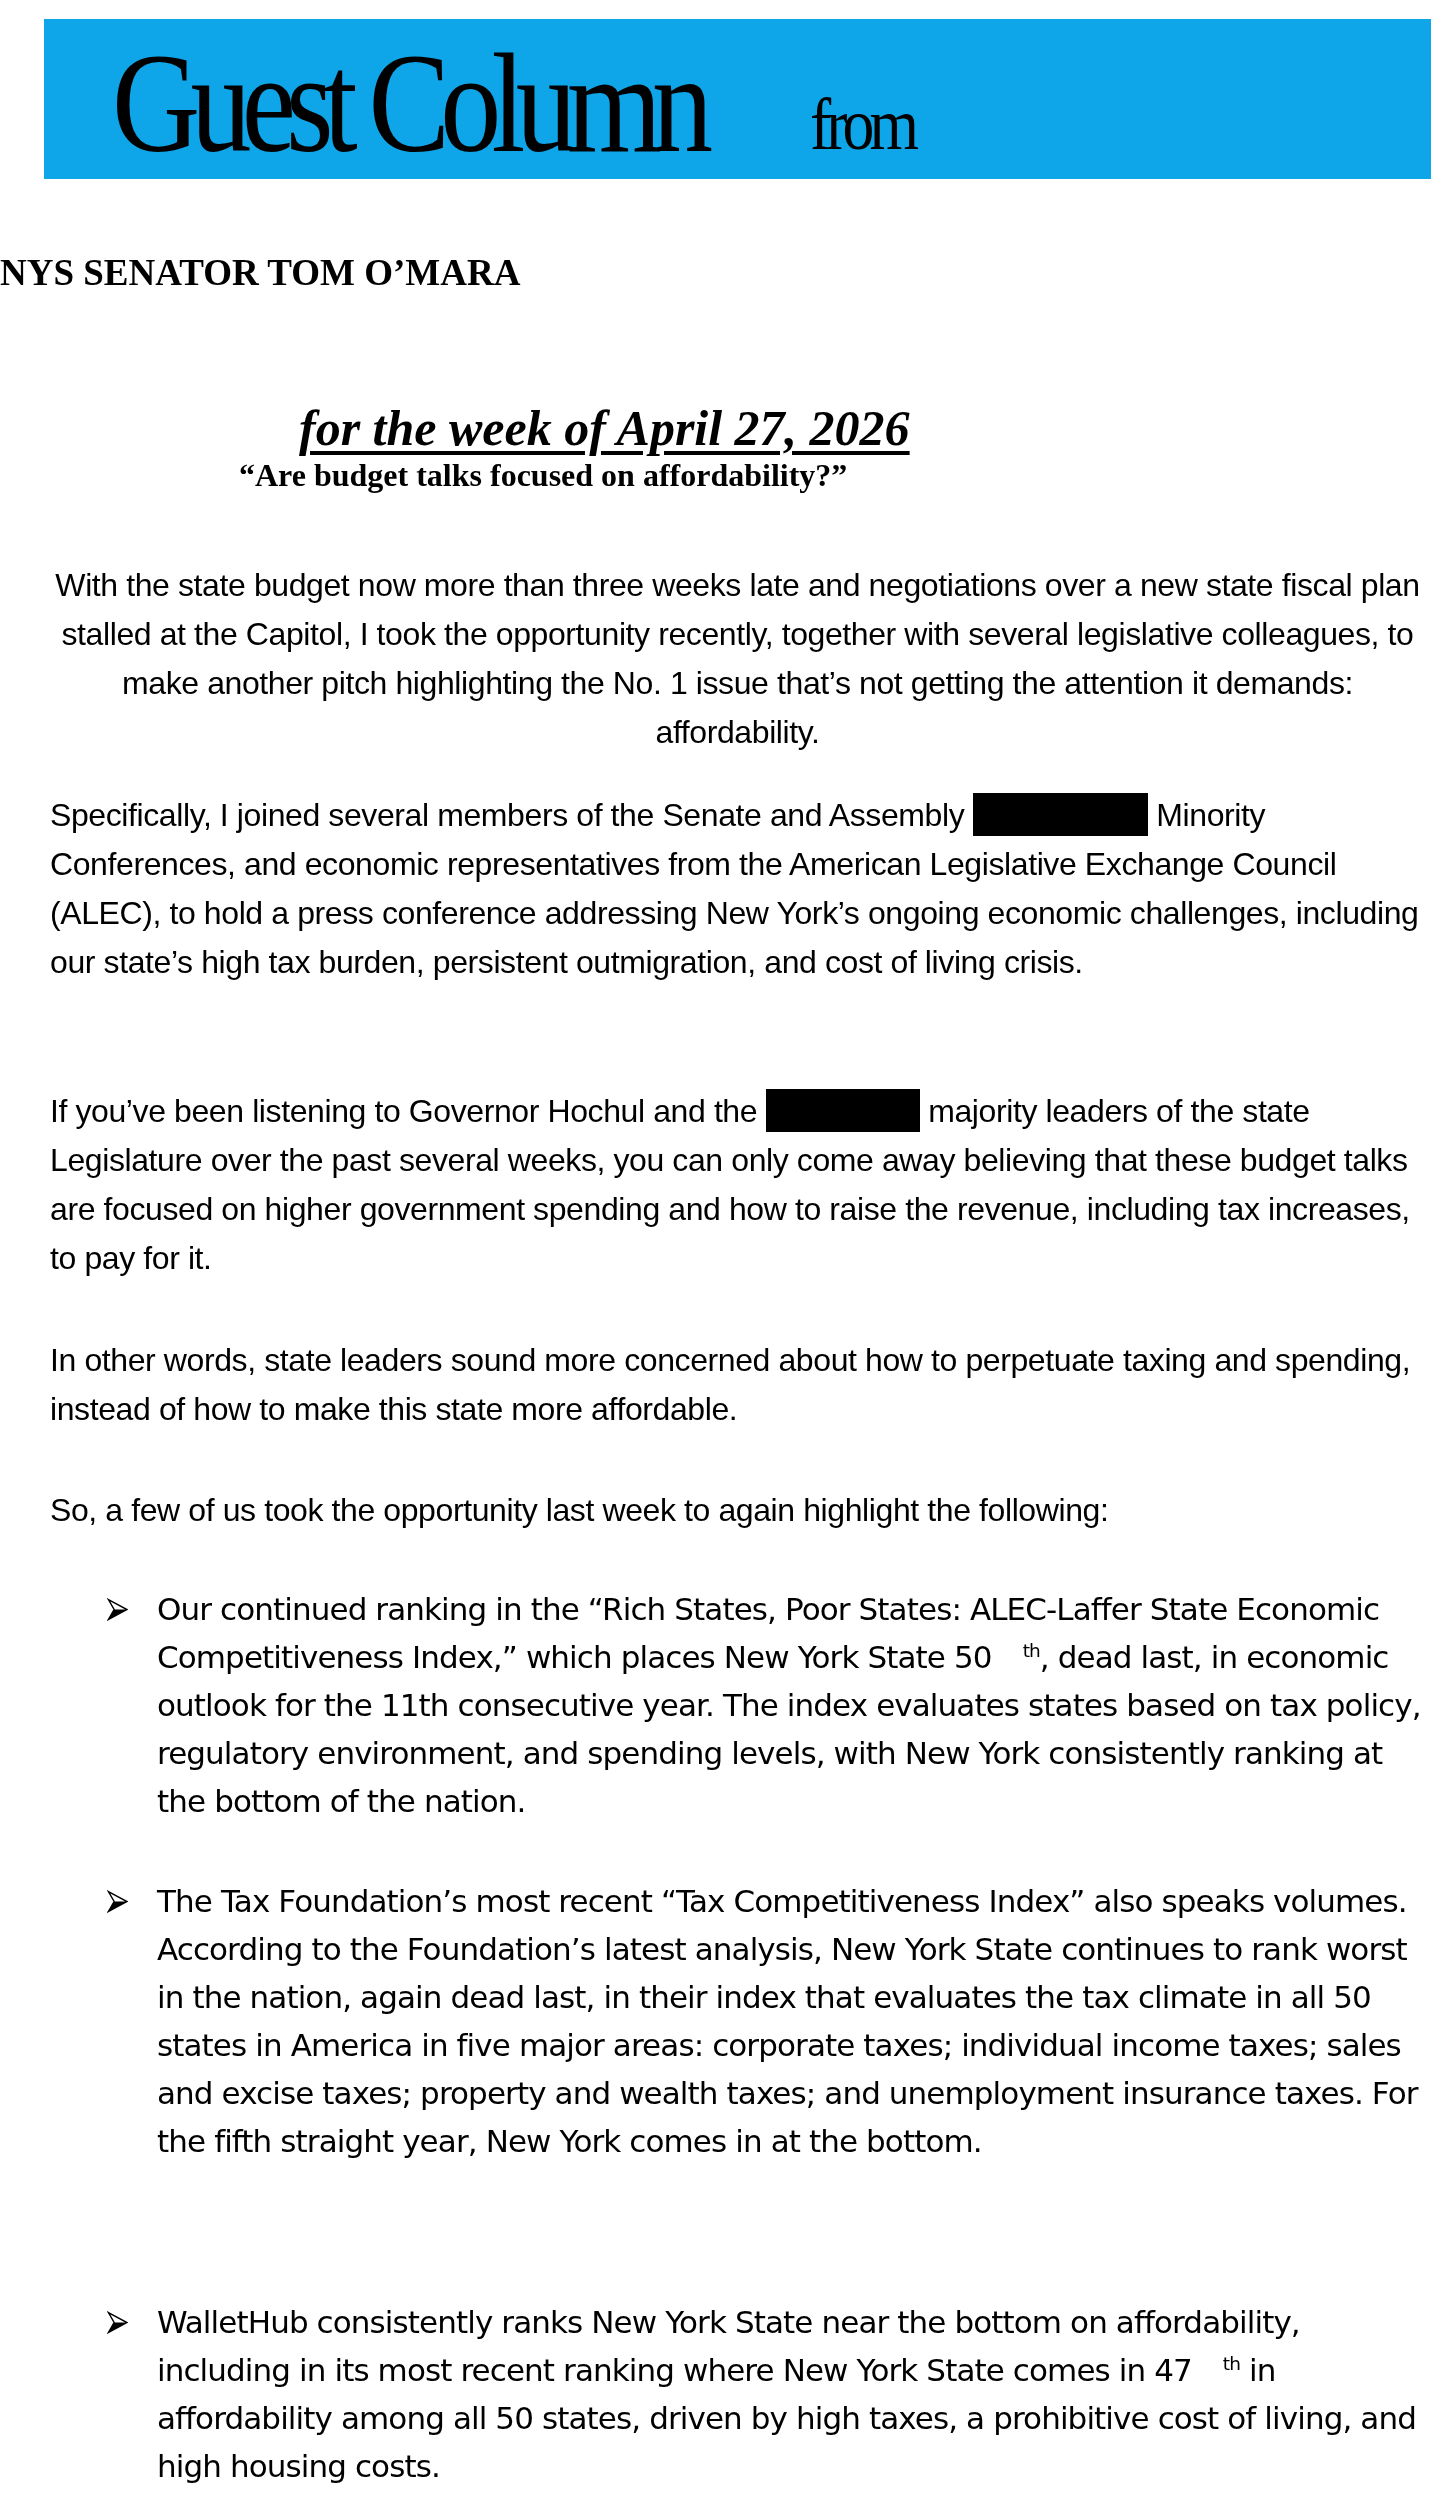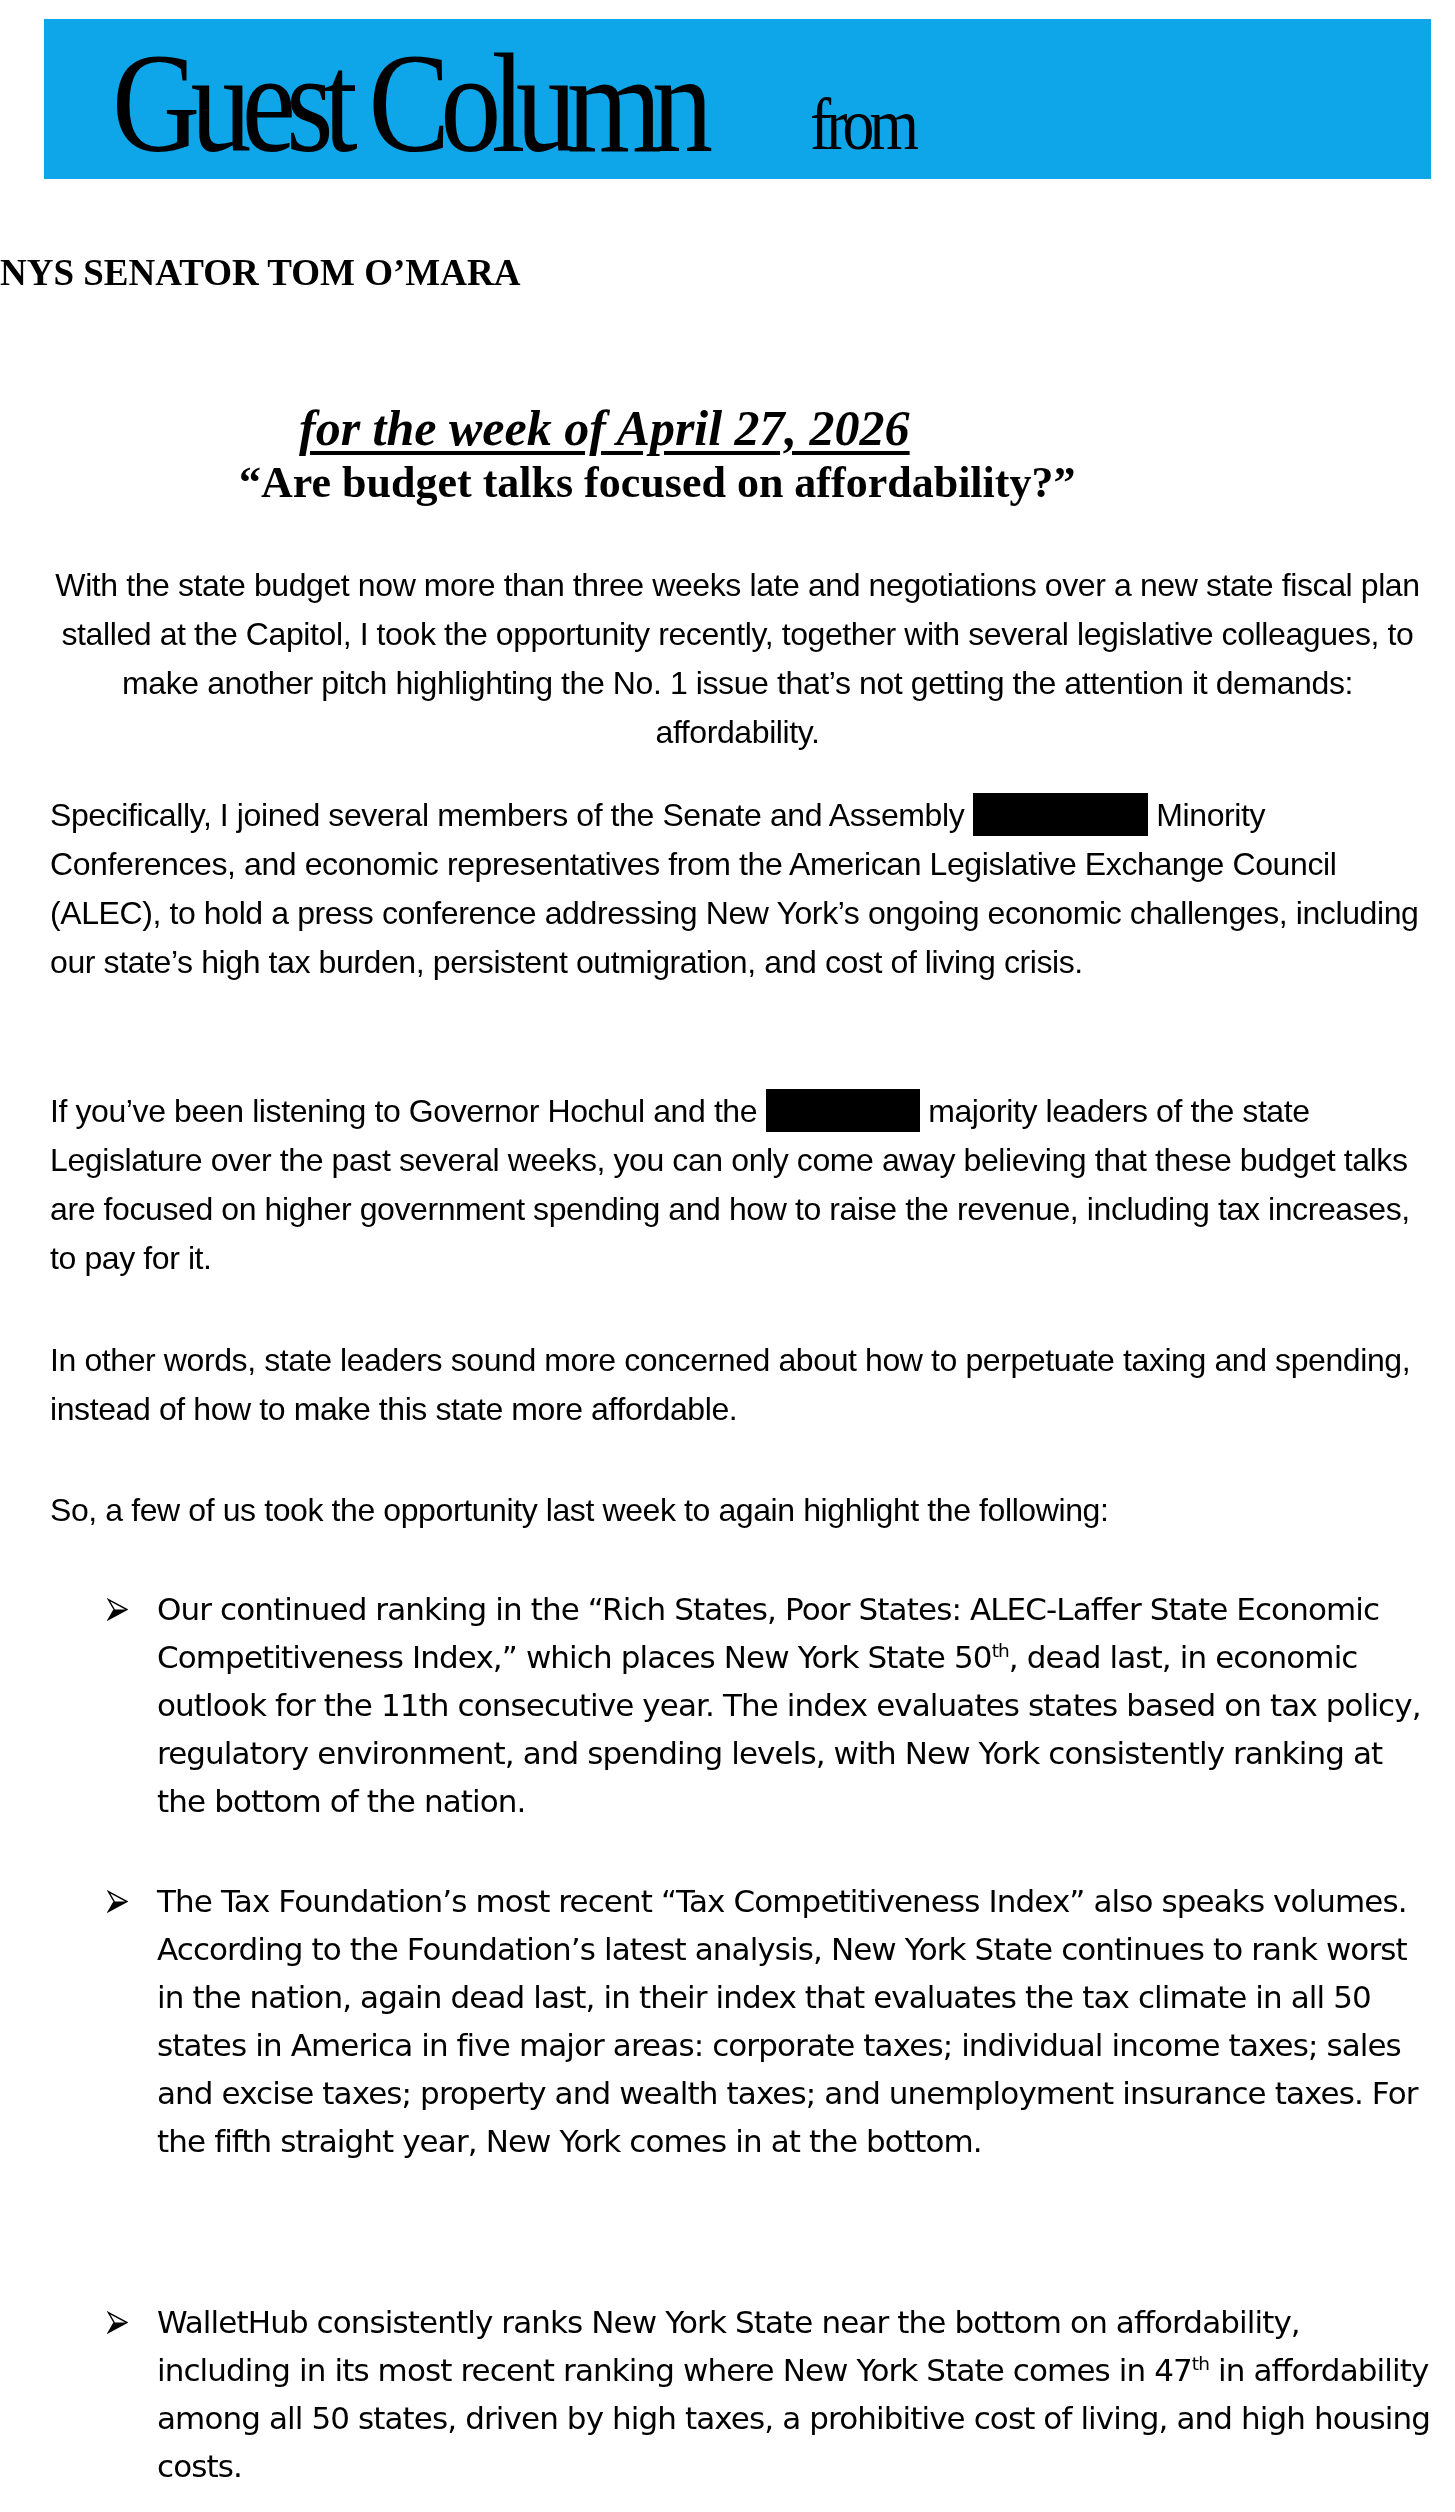--- a/index.html
+++ b/index.html
@@ -26,21 +26,21 @@
     white-space: nowrap;
   }
   .week {
     position: absolute; left: 271px; top: 399px;
     font-family: "Liberation Serif", serif; font-weight: bold; font-style: italic;
     font-size: 50px; text-decoration: underline; text-decoration-thickness: 3.6px;
     text-underline-offset: 5.7px; white-space: nowrap; margin-left: 28px;
   }
   .headline {
     position: absolute; left: 239px; top: 457px;
-    font-family: "Liberation Serif", serif; font-weight: bold; font-size: 44px;
+    font-family: "Liberation Serif", serif; font-weight: bold; font-size: 32px;
     white-space: nowrap;
   }
   .body-text {
     position: absolute; left: 50px; width: 1375px;
     font-family: "Liberation Sans", sans-serif; font-size: 32px; line-height: 49px;
     letter-spacing: -0.4px;
   }
   .redact {
     display: inline-block; background: #000; vertical-align: middle;
     position: relative; top: -2.8px;
@@ -49,21 +49,21 @@
   .r2 { width: 154px; height: 43px; }
   .bullet {
     position: absolute; left: 107px; width: 1325px;
     font-family: "DejaVu Sans", sans-serif; font-size: 31px; line-height: 48px;
     letter-spacing: -0.9px;
   }
   .bullet-arrow {
     position: absolute; left: 0; top: 13px; width: 21.4px; height: 23px;
   }
   .bullet-text { margin-left: 50px; display: block; }
-  sup { font-size: 18.5px; line-height: 0; vertical-align: super; }
+  sup { font-size: 18.5px; line-height: 0; vertical-align: super; margin-left: 31px; }
 </style>
 </head>
 <body>
 
 <div class="banner">
   <span class="banner-title">Guest Column</span>
   <span class="banner-from">from</span>
 </div>
 
 <div class="author">NYS SENATOR TOM O’MARA</div>

